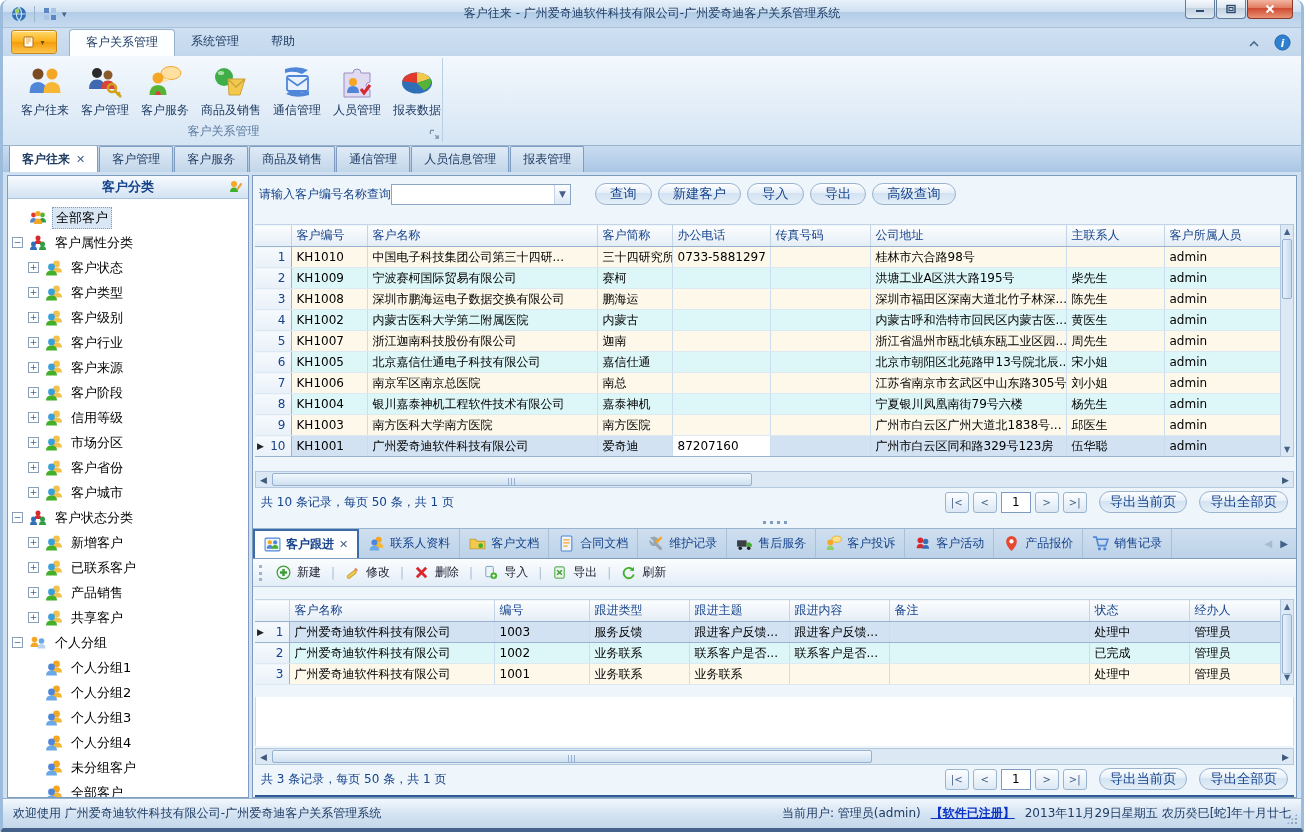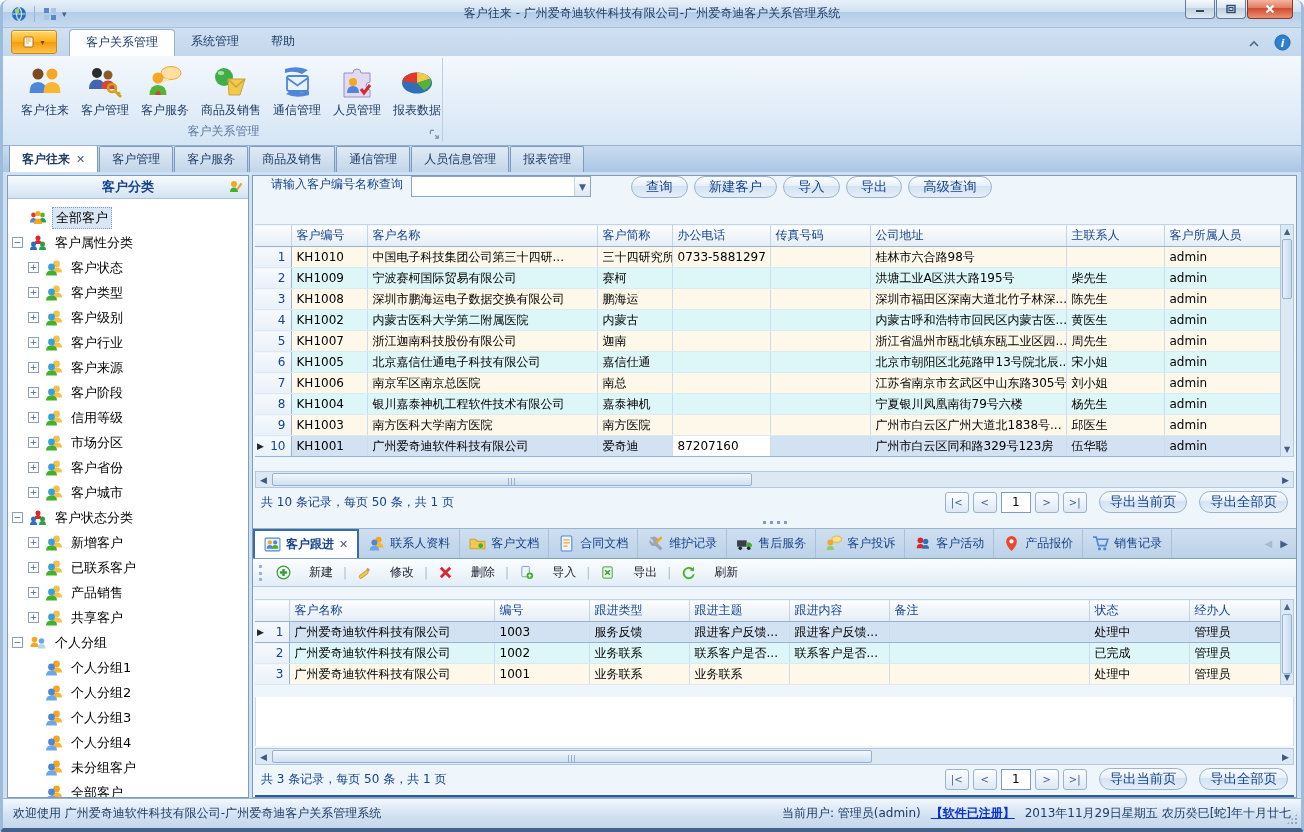--- a/index.html
+++ b/index.html
@@ -60,21 +60,21 @@
   .tnode { height:25px; display:flex; align-items:center; font-size:13px; color:#000; }
   .tnode .expander { width:11px; height:11px; flex:none; border:1px solid #8aa0b8; background:#fff; font-size:9px; line-height:9px;
     text-align:center; color:#44618a; margin-right:6px; }
   .tnode .spacer { width:17px; flex:none; }
   .tnode .ticon { width:18px; height:18px; flex:none; margin-right:5px; }
   .tnode .ticon svg { width:18px; height:18px; }
   .tnode .tlabel { white-space:nowrap; padding:1px 3px; }
   .tnode.selected .tlabel { background:#d9e6f4; border:1px dotted #7e9cc0; }
   
   .right-panel { flex:1; background:#eef5fb; border:1px solid #7e9cc0; display:flex; flex-direction:column; min-width:0; }
-  .search-row { height:36px; flex:none; display:flex; align-items:flex-start; padding:0 18px; gap:8px; }
+  .search-row { height:36px; flex:none; display:flex; align-items:center; padding:0 6px; }
   .search-label { color:#15428b; white-space:nowrap; }
   .combo { width:180px; height:21px; background:#fff; border:1px solid #8aa6c4; display:flex; }
   .combo input { flex:1; border:none; outline:none; padding:0 4px; font:inherit; }
   .combo .drop { width:16px; border-left:1px solid #c2d4e6; background:linear-gradient(#fdfeff,#dce8f4); color:#44618a;
     font-size:9px; display:flex; align-items:center; justify-content:center; }
   .btn { height:22px; padding:0 14px; color:#15428b; border:1px solid #9ab4d0; border-radius:11px; white-space:nowrap;
     background:linear-gradient(#fdfeff,#e6eff8 45%,#d3e3f3 46%,#e4eef7); }
   .search-row .btn { margin-left:6px; }
   .search-row .gap { width:18px; }
   
@@ -119,21 +119,21 @@
   .vtab .ticon { width:17px; height:17px; } .vtab .ticon svg { width:17px; height:17px; }
   .vtab.active { background:#ffffff; border:2px solid #3c6ca8; border-bottom:none; font-weight:bold; }
   .vtab.muted { color:#7a8ea4;margin-top:40px; }
   .vtab .x { font-weight:bold; color:#44618a; font-size:11px; }
   .tabnav { display:flex; align-items:center; gap:8px; padding:0 8px; margin-left:auto; }
   .tabnav .nav { font-size:10px; color:#44618a; } .tabnav .nav.disabled { color:#a8bccf; }
   
   .detail-toolbar { height:28px; flex:none; display:flex; align-items:center; gap:6px; padding:0 6px;
     background:linear-gradient(#fbfdfe,#e2edf7); border-bottom:1px solid #b5c9de; }
   .tgrip { width:3px; height:16px; border-left:3px dotted #9ab4d0; margin-right:4px; }
-  .titem { display:flex; align-items:center; gap:17px; color:#223; padding:2px 4px; border-radius:2px; }
+  .titem { display:flex; align-items:center; gap:5px; color:#223; padding:2px 4px; border-radius:2px; }
   .titem .icon16 svg { width:15px; height:15px; }
   .tsep { color:#a8bccf; }
   .detail-fill { flex:1; background:#fff; margin:0 2px; border-left:1px solid #cadcee; border-right:1px solid #cadcee; min-height:10px; }
   .bottom-line { height:2px; flex:none; background:#2f5a96; margin:2px 2px 0 2px; }
   
   .statusbar { height:30px; flex:none; display:flex; align-items:center; padding:0 10px; position:relative;
     background:linear-gradient(#f2f7fc,#d3e2f2 55%,#c4d7ea); border-top:1px solid #98b2cc; }
   .statusbar .left { color:#1e3c64; }
   .statusbar .right { margin-left:auto; display:flex; align-items:center; gap:10px; color:#1e3c64; }
   .statusbar .license { color:#0a32c8; font-weight:bold; text-decoration:underline; }

